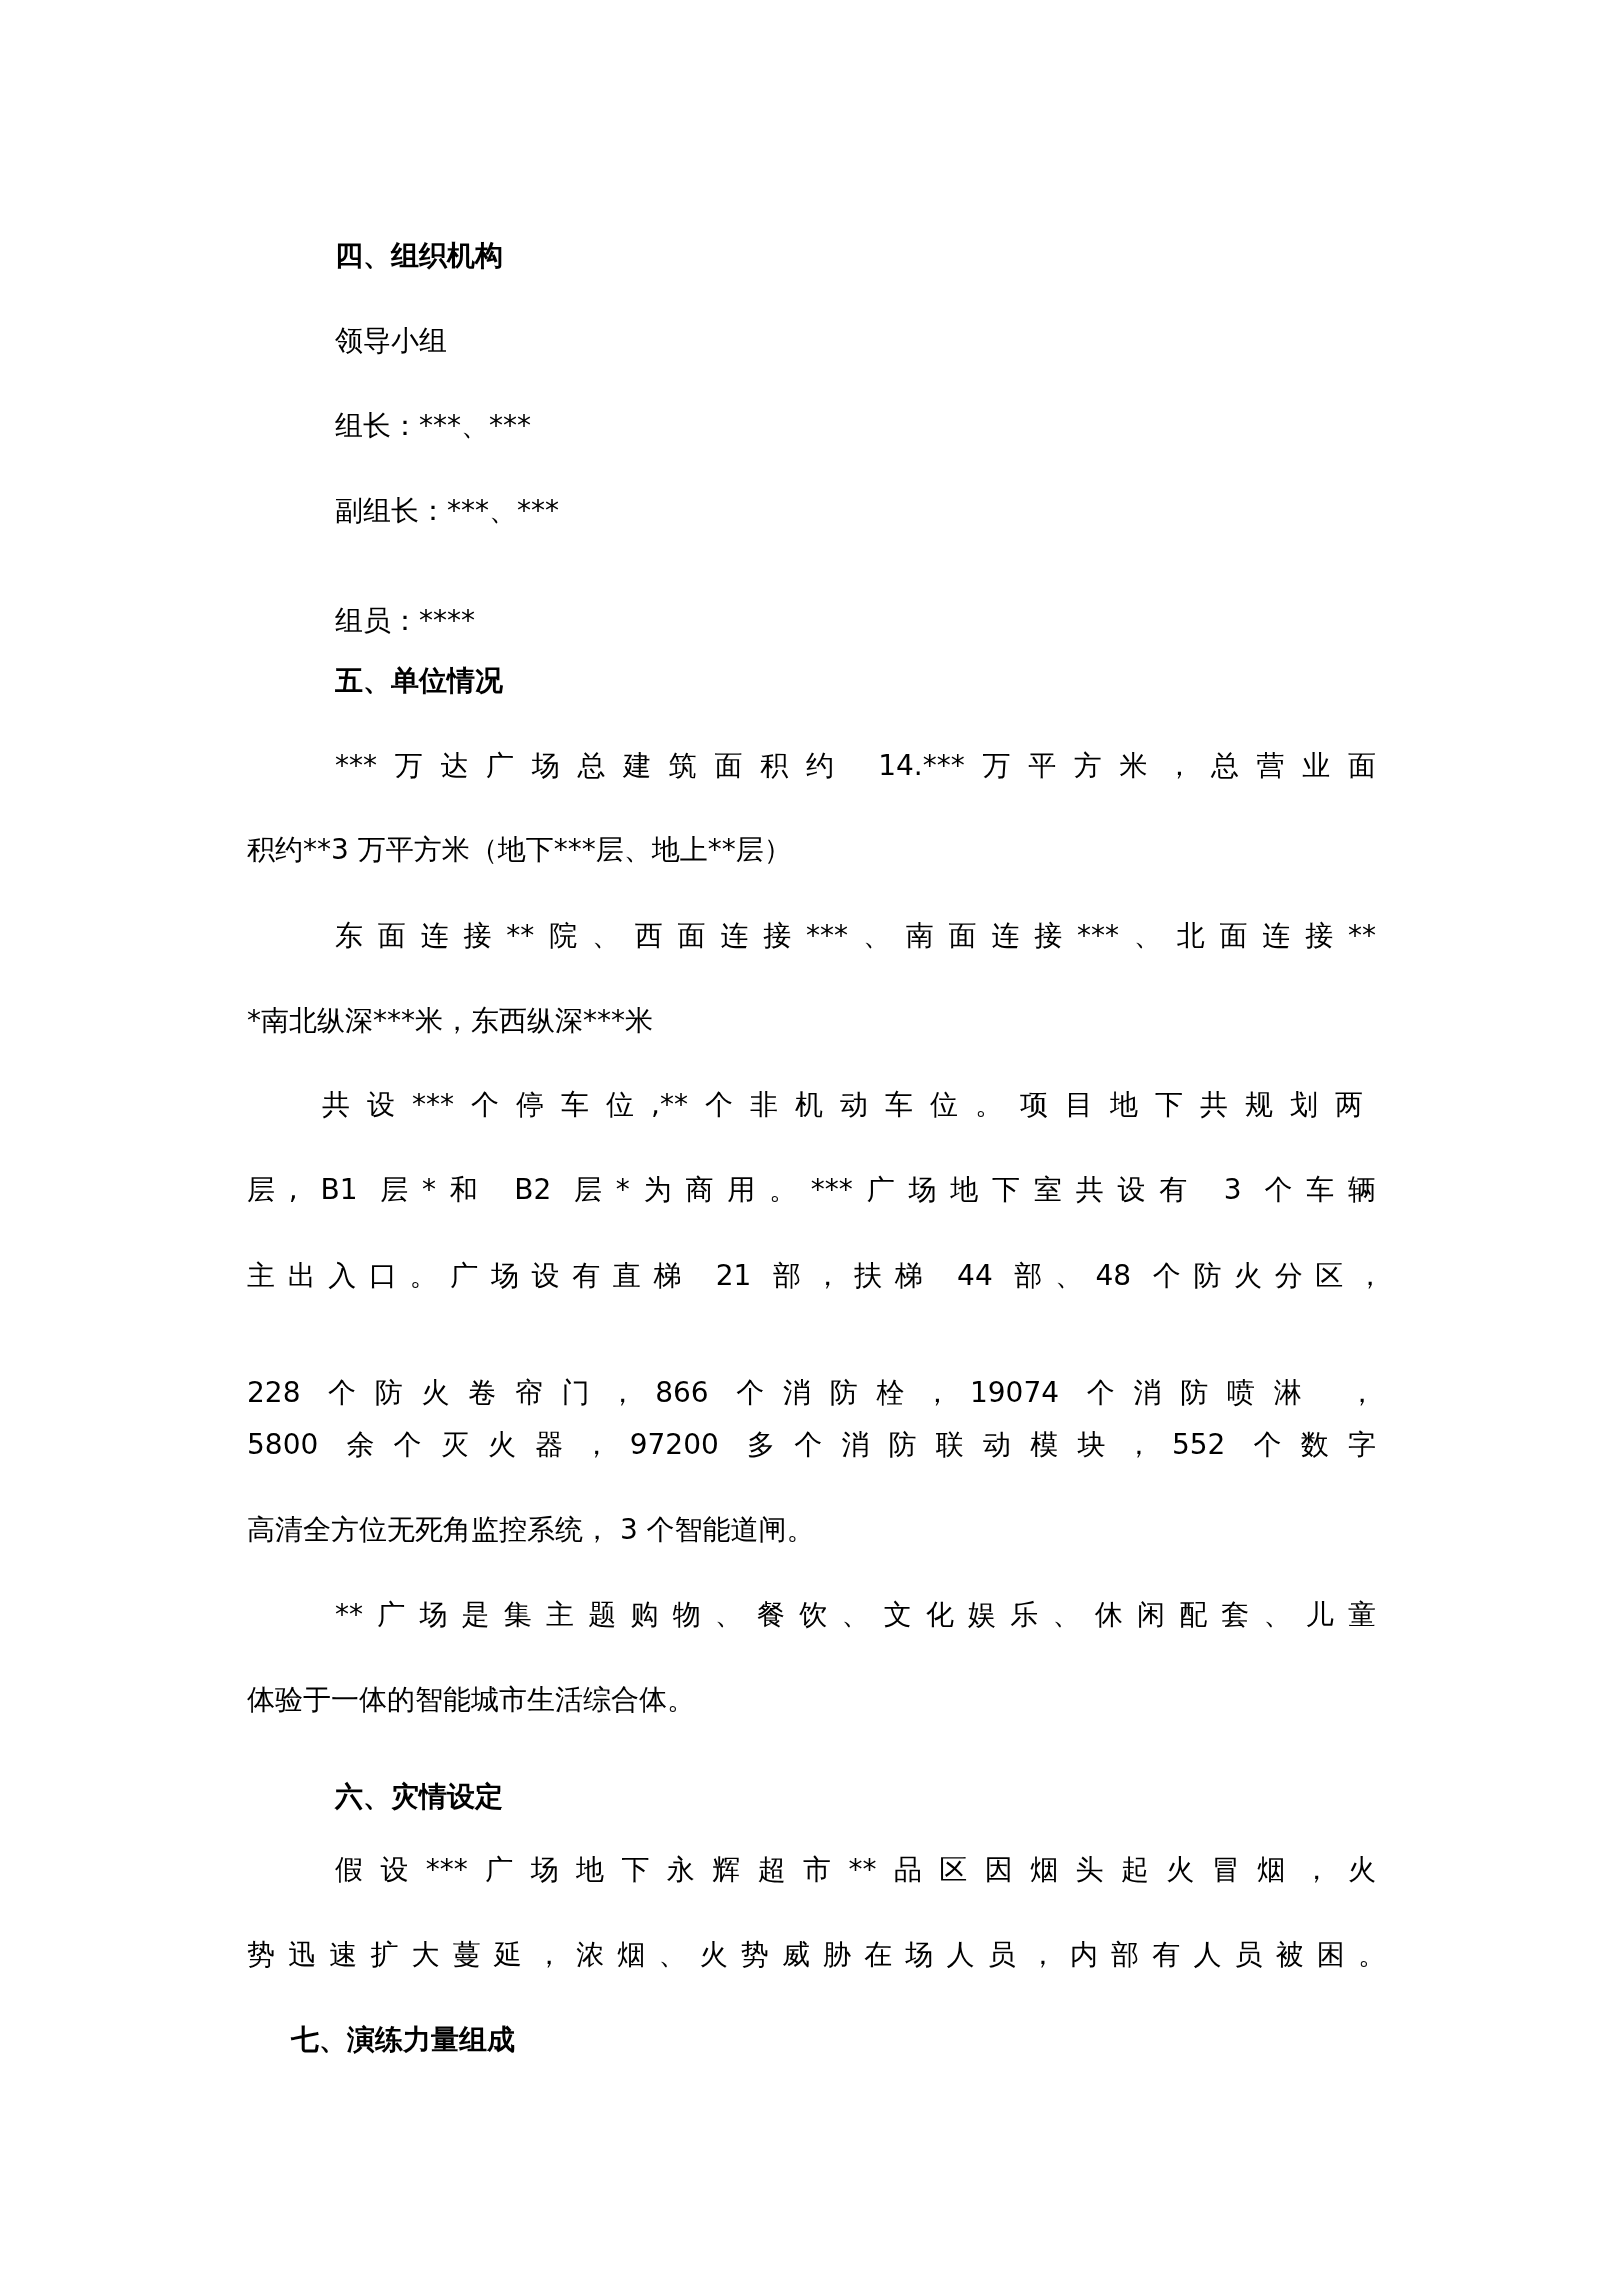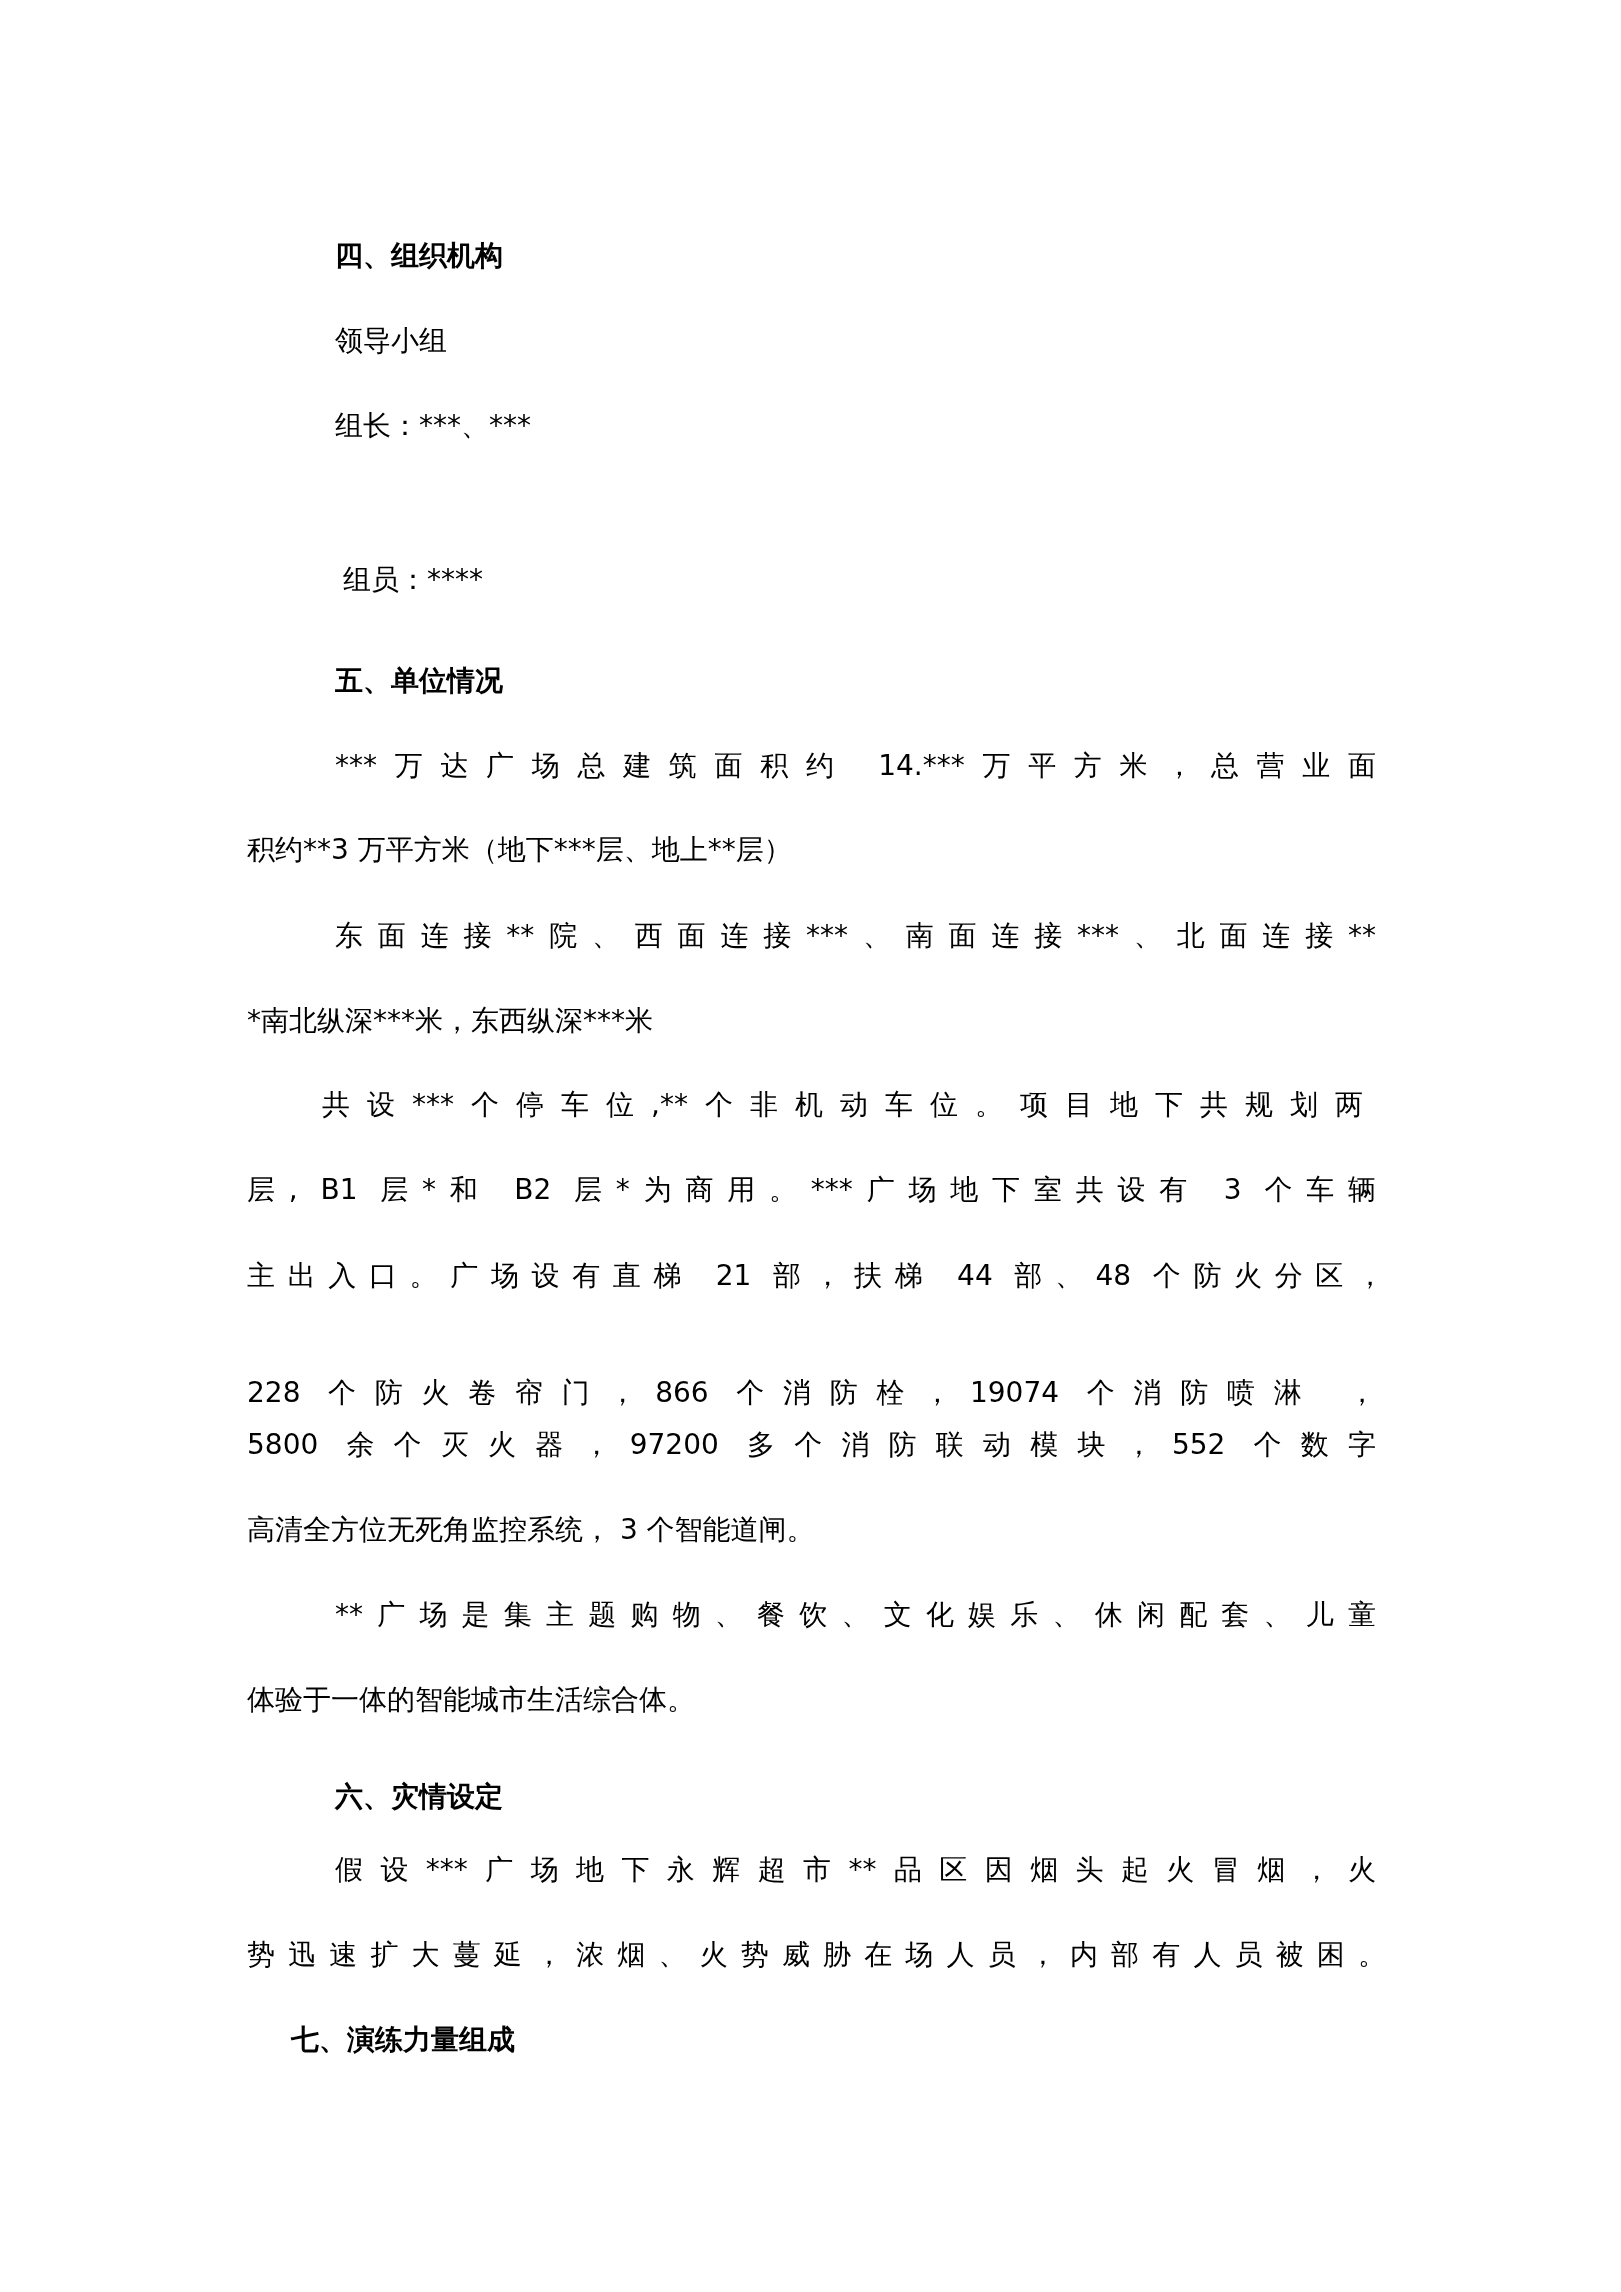--- a/index.html
+++ b/index.html
@@ -21,21 +21,22 @@
   .line.bold { font-weight: bold; }
 </style>
 </head>
 <body>
 
 <div class="page">
 
   <div class="line bold" style="left:335px;top:232px;">四、组织机构</div>
   <div class="line" style="left:335px;top:317px;">领导小组</div>
   <div class="line" style="left:335px;top:402px;">组长：***、***</div>
-  <div class="line" style="left:335px;top:556px;margin-left:8px;">组员：****</div>
+  <div class="line" style="left:335px;top:487px;">副组长：***、***</div>
+  <div class="line" style="left:335px;top:597px;">组员：****</div>
 
   <div class="line bold" style="left:335px;top:657px;">五、单位情况</div>
 
   <div class="line just" style="left:335px;top:742px;width:1041px;">***万达广场总建筑面积约 14.***万平方米，总营业面</div>
   <div class="line" style="left:247px;top:826px;">积约**3 万平方米（地下***层、地上**层）</div>
 
   <div class="line just" style="left:335px;top:912px;width:1041px;">东面连接**院、西面连接***、南面连接***、北面连接**</div>
   <div class="line" style="left:247px;top:997px;">*南北纵深***米，东西纵深***米</div>
 
   <div class="line just" style="left:322px;top:1081px;width:1041px;">共设***个停车位,**个非机动车位。项目地下共规划两</div>

